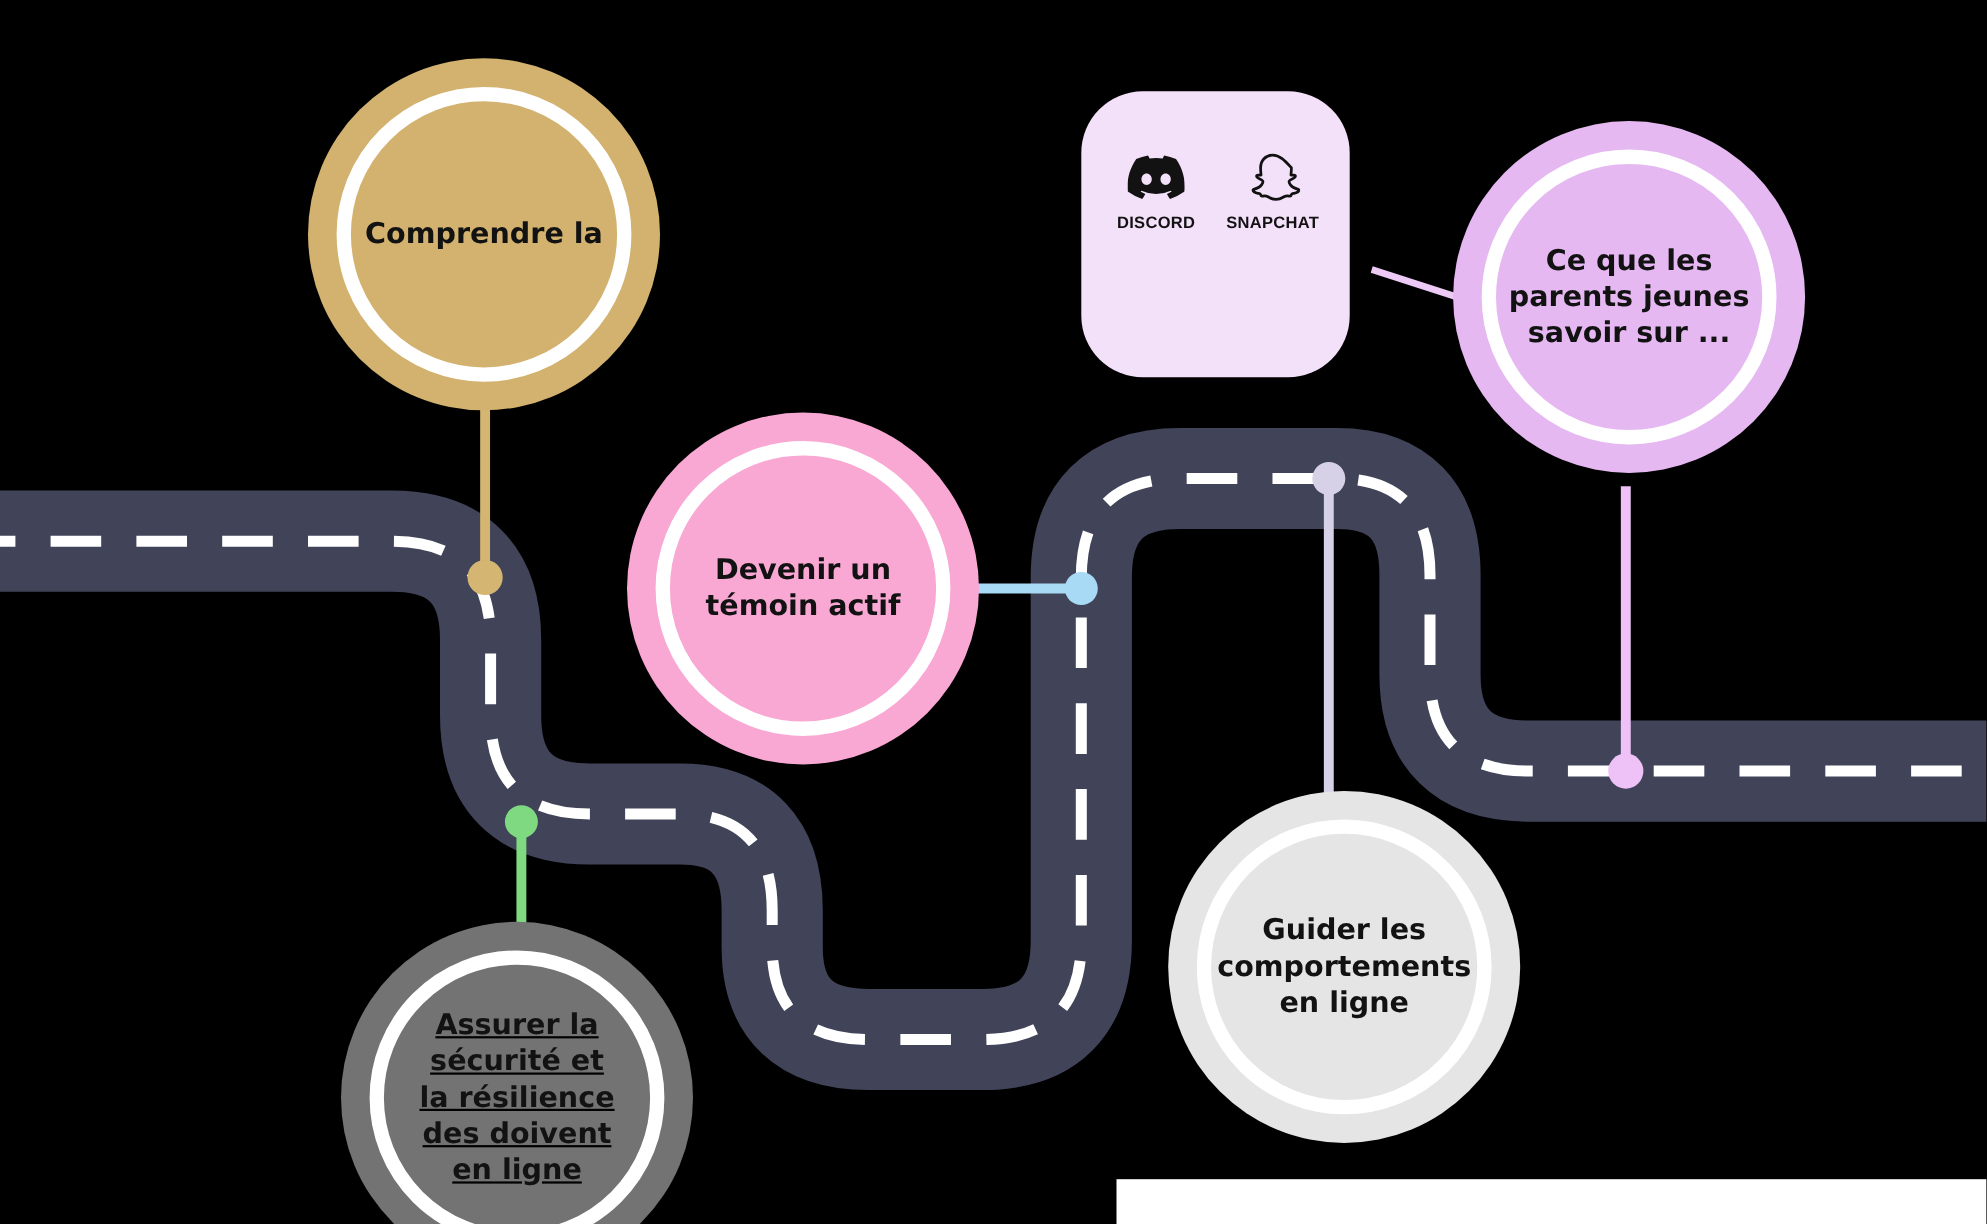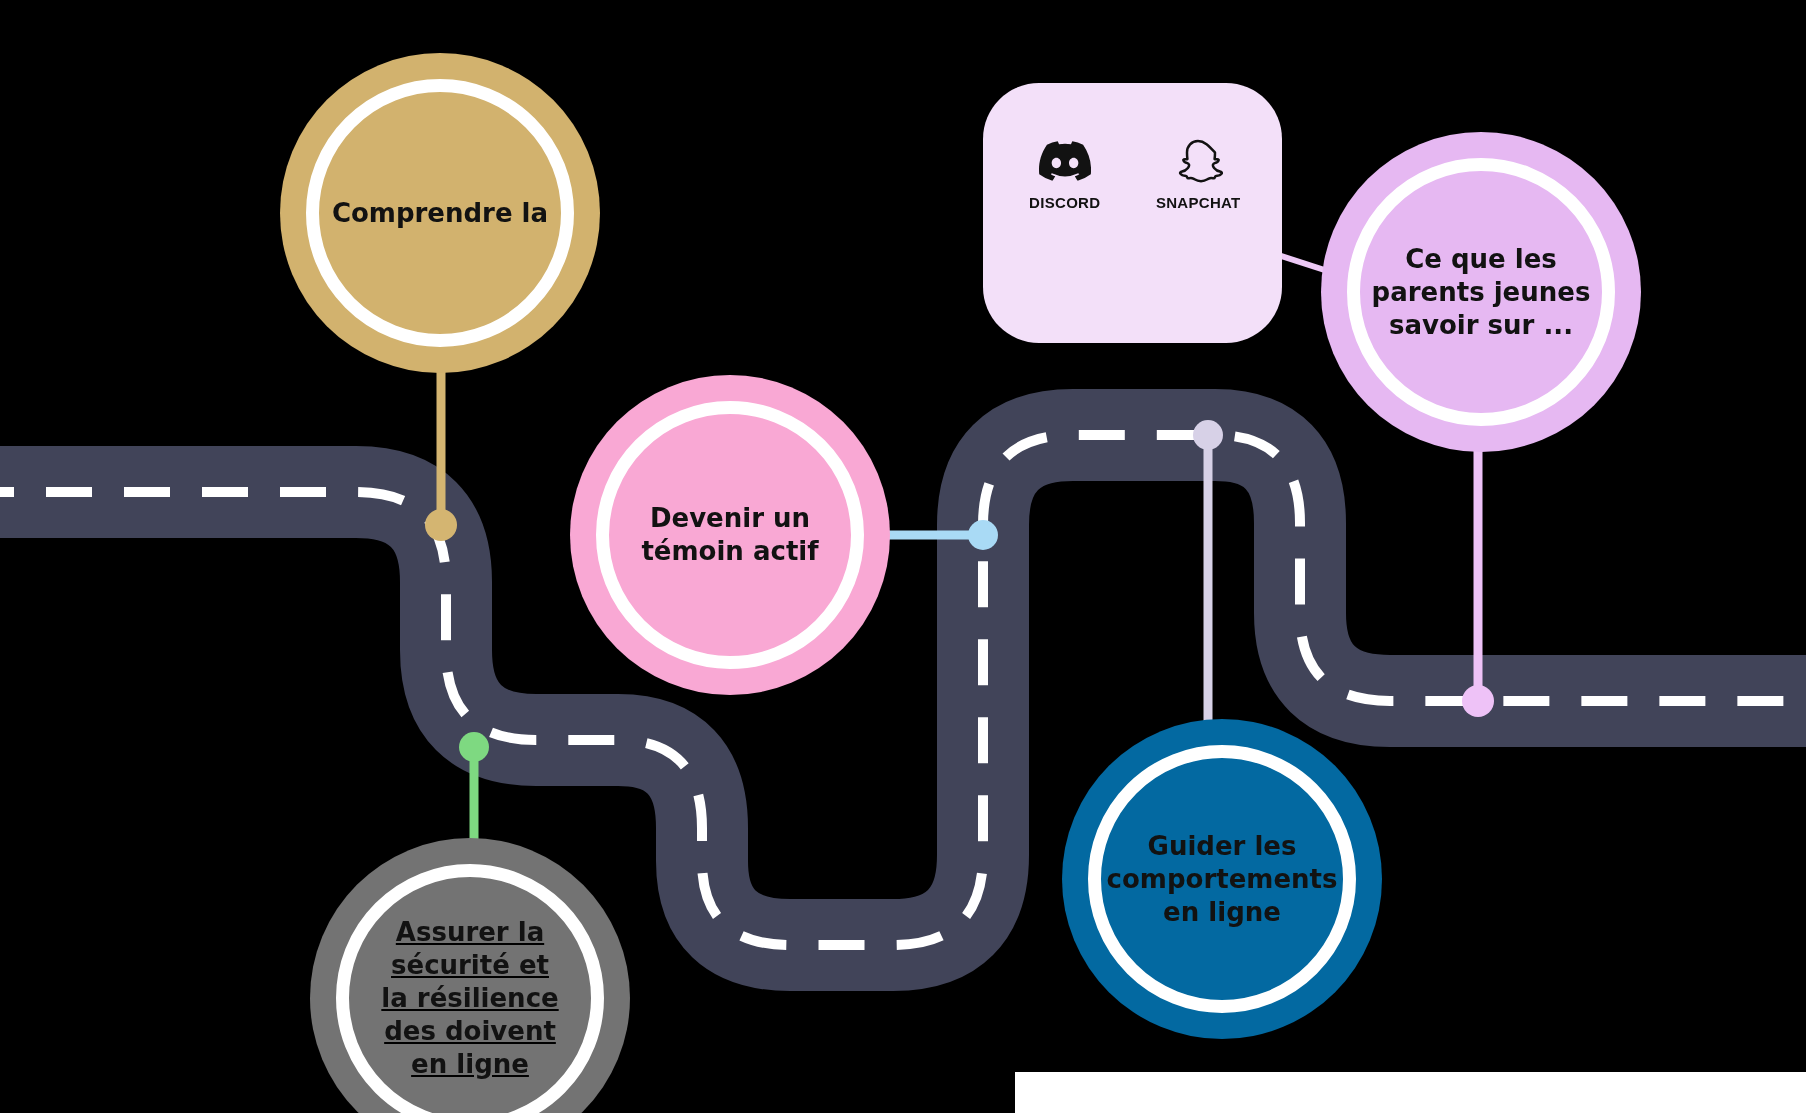--- a/index.html
+++ b/index.html
@@ -9,21 +9,21 @@
   svg.layer{position:absolute;left:0;top:0;z-index:1;}
 
   .node{position:absolute;width:320px;height:320px;border-radius:50%;
         display:flex;align-items:center;justify-content:center;z-index:3;}
   .node::after{content:"";position:absolute;inset:26px;border:13px solid #fff;
         border-radius:50%;pointer-events:none;}
   .node .label{position:relative;z-index:2;text-align:center;color:#121212;
         font-weight:700;font-size:26px;line-height:33px;letter-spacing:0;
         font-family:"DejaVu Sans",sans-serif;}
 
-  .apps-card{position:absolute;left:983px;top:35px;width:299px;height:260px;
+  .apps-card{position:absolute;left:983px;top:35px;width:244px;height:260px;
         border-radius:56px;z-index:3;display:grid;
         grid-template-columns:1fr 1fr;grid-template-rows:1fr 1fr;
         padding:26px 20px 20px 18px;box-sizing:border-box;column-gap:6px;row-gap:10px;}
   .app-cell{display:flex;flex-direction:column;align-items:center;justify-content:flex-end;}
   .app-cell .icon{display:flex;align-items:center;justify-content:center;height:54px;}
   .app-cell .app-label{margin-top:6px;font-family:"Liberation Sans",sans-serif;
         font-weight:700;font-size:15px;letter-spacing:.02em;color:#121212;white-space:nowrap;}
 
   .watermark-box{position:absolute;left:1015px;top:1024px;right:0;bottom:0;
         background:#ffffff;z-index:4;}
@@ -75,29 +75,29 @@
   <div class="node" style="left: 310px; top: 790px; background-color: #737373; text-decoration: underline;">
     <div class="label">
       <div>Assurer la</div>
       <div>sécurité et</div>
       <div>la résilience</div>
       <div>des doivent</div>
       <div>en ligne</div>
     </div>
   </div>
 
-  <div class="node" style="left: 1062px; top: 671px; background-color: #0369a1;">
+  <div class="node" style="left: 1062px; top: 671px; background-color: #e5e5e5;">
     <div class="label">
       <div>Guider les</div>
       <div>comportements</div>
       <div>en ligne</div>
     </div>
   </div>
 
-  <div class="node" style="left: 1321px; top: 84px; background-color: rgb(230, 184, 242);">
+  <div class="node" style="left: 1321px; top: 62px; background-color: rgb(230, 184, 242);">
     <div class="label">
       <div>Ce que les</div>
       <div>parents jeunes</div>
       <div>savoir sur ...</div>
     </div>
   </div>
 
   <div class="apps-card" style="background-color: rgb(243, 224, 249);">
 
     <div class="app-cell">

